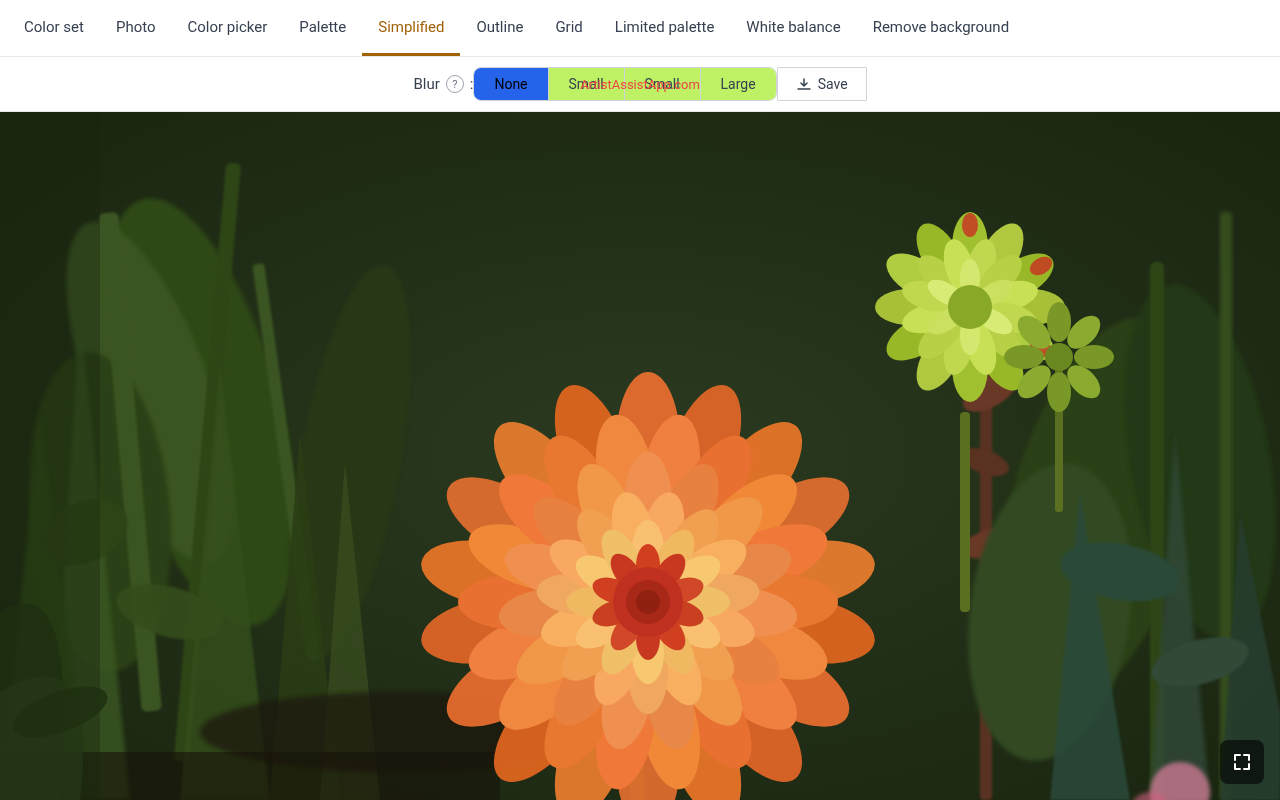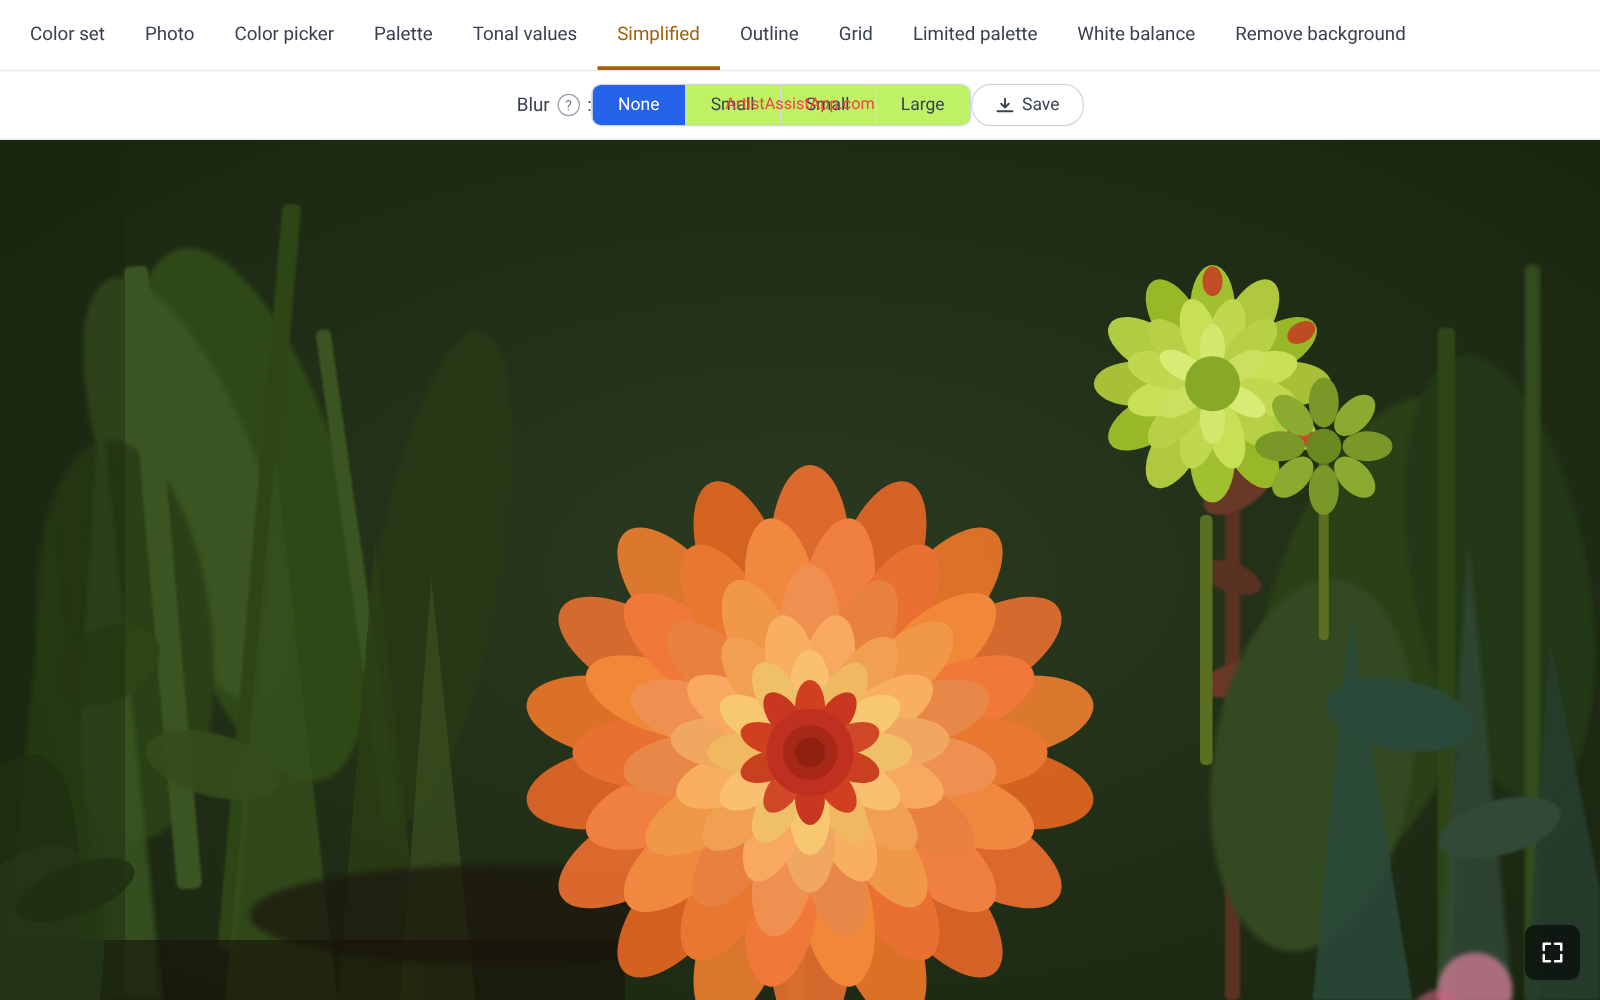--- a/index.html
+++ b/index.html
@@ -101,31 +101,31 @@
       border-right: 1px solid #d1d5db;
       color: #374151;
     }
 
     .blur-btn:last-child {
       border-right: none;
     }
 
     .blur-btn.active {
       background: #2563eb;
-      color: #ffffff;
+      color: #000000;
     }
 
     .save-btn {
       display: flex;
       align-items: center;
       gap: 6px;
       padding: 8px 18px;
       background: #fff;
       border: 1px solid #d1d5db;
-      border-radius: 16px;
+      border-radius: 1px;
       font-size: 14px;
       font-family: inherit;
       color: #374151;
       cursor: pointer;
     }
 
     .watermark {
       position: absolute;
       top: 50%;
       left: 50%;
@@ -174,21 +174,20 @@
     }
   </style>
 </head>
 <body>
 
 <nav class="top-nav">
 <button class="nav-item">Color set</button>
     <button class="nav-item">Photo</button>
     <button class="nav-item">Color picker</button>
     <button class="nav-item">Palette</button>
-    <button class="nav-item">Tonal values</button>
     <button class="nav-item active">Simplified</button>
     <button class="nav-item">Outline</button>
     <button class="nav-item">Grid</button>
     <button class="nav-item">Limited palette</button>
     <button class="nav-item">White balance</button>
     <button class="nav-item">Remove background</button>
   </nav>
 
 <div class="blur-toolbar">
   <span class="blur-label">

